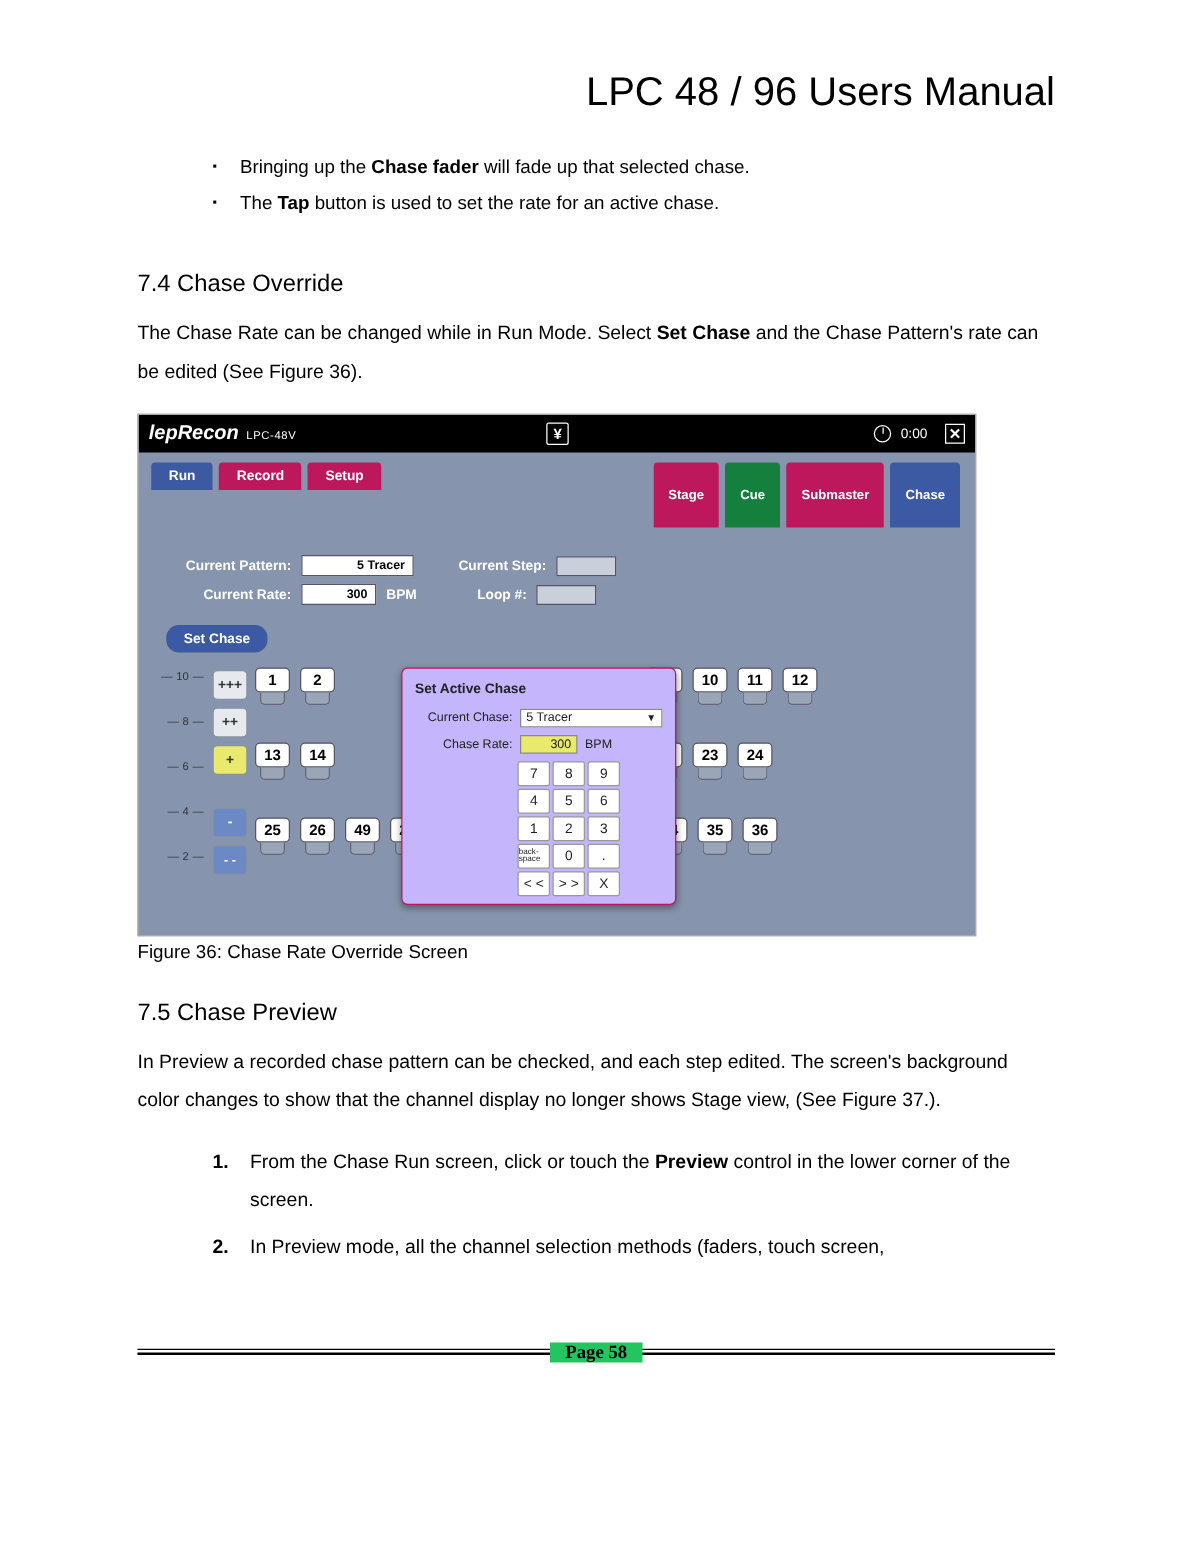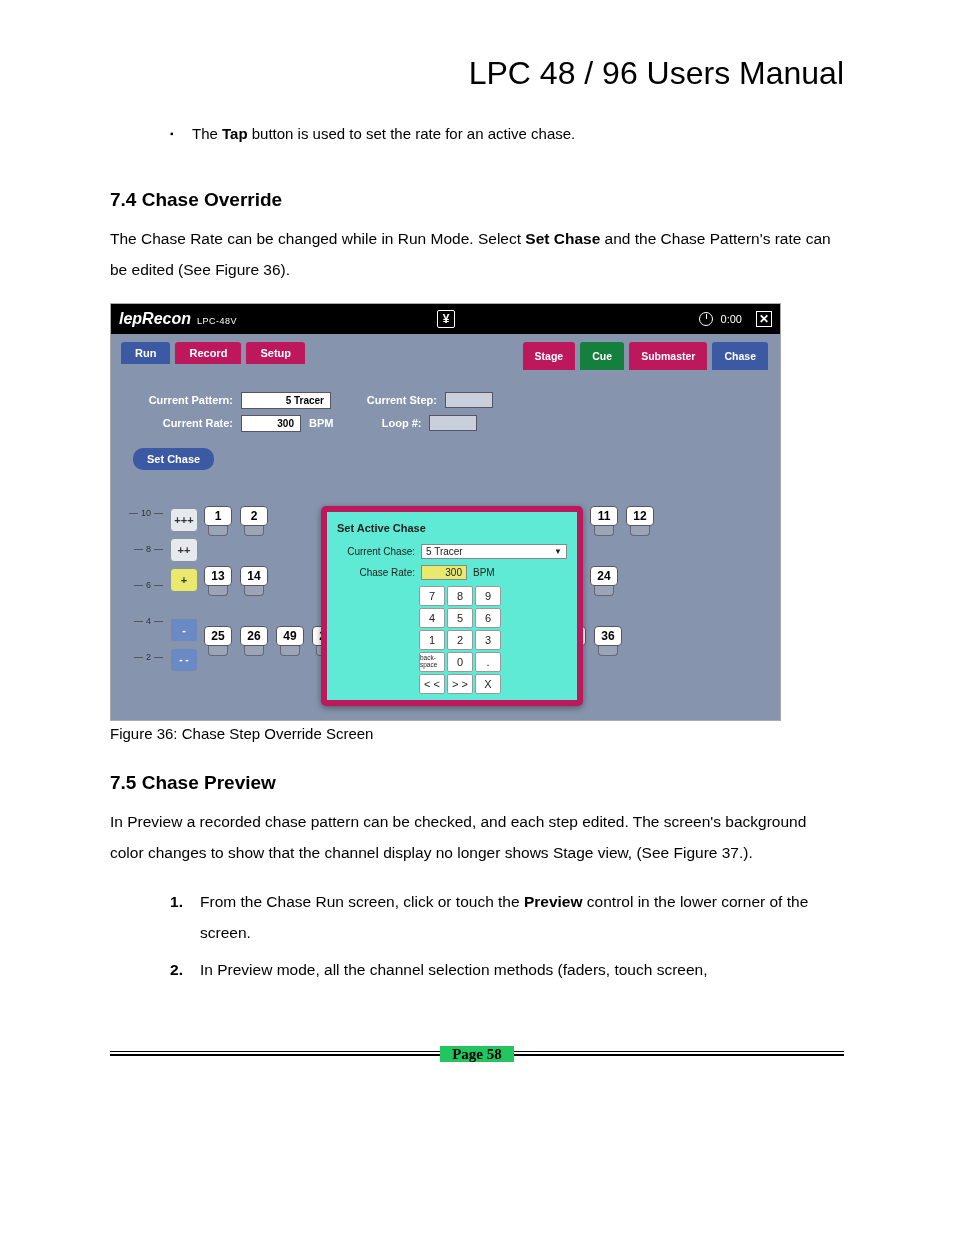--- a/index.html
+++ b/index.html
@@ -30,21 +30,21 @@
   }
   ul.blist li::before {
     content: "▪";
     position: absolute;
     left: 0;
     font-size: 10px;
     top: 4px;
   }
   .section-head {
     font-size: 19px;
-    font-weight: bold;
+    font-weight: normal;
     margin-bottom: 12px;
     margin-top: 30px;
   }
   .para {
     font-size: 15.5px;
     line-height: 2.0;
     margin-bottom: 18px;
   }
   .bold { font-weight: bold; }
   .figure-caption {
@@ -165,21 +165,21 @@
     padding: 5px 14px;
     color:#fff;
     font-weight:bold;
     font-size:11px;
     border-radius: 3px 3px 0 0;
     margin-right: 2px;
   }
   .tab.blue { background:#3b5aa3; }
   .tab.grey { background:#be185d; }
   .tab.lgrey { background:#15803d; color:#fff;}
-  .tab-strip-right .tab { font-size:10.5px; padding:8px 12px;}
+  .tab-strip-right .tab { font-size:10.5px; padding:20px 12px;}
   .status-block {
     margin: 22px 22px 8px 22px;
     color:#fff;
     font-size:11px;
   }
   .status-block .row { display:flex; align-items:center; margin-bottom:6px; gap:8px;}
   .status-block .lbl { width:100px; text-align:right; font-weight:bold;}
   .status-block .val-box {
     background:#fff;color:#000;padding:2px 6px;min-width:60px;
     border:1px solid #556;
@@ -253,23 +253,23 @@
     font-weight:bold;font-size:12px;
   }
   .ch .bar {
     width:20px;height:10px;background:#9aa6b8;border:1px solid #667;
     border-top:none;border-radius:0 0 4px 4px;
   }
   
   .dialog {
     position:absolute;
     left:210px; top:202px;
-    width:262px;
-    background:#5eead4;
-    border:6px solid #be185d;
+    width:220px;
+    background:#c4b5fd;
+    border:1px solid #be185d;
     border-radius:5px;
     padding:10px 10px 6px 10px;
     box-shadow:0 2px 6px rgba(0,0,0,0.4);
     z-index:5;
     color:#222;
   }
   .dialog .dtitle { font-weight:bold;font-size:11px;margin-bottom:10px;}
   .dialog .drow { display:flex;align-items:center;gap:6px;margin-bottom:6px;font-size:10px;}
   .dialog .drow .dl { width:78px;text-align:right;}
   .dialog .drow .dv {
@@ -292,20 +292,23 @@
   }
   .dialog .keypad .kw { grid-column:1; font-size:6.5px; line-height:1;}
   .caret { font-size:8px;}
 </style>
 </head>
 <body>
 
 <div class="doc-title">LPC 48 / 96 Users Manual</div>
 
 <ul class="blist">
+  <li>
+    <span>Bringing up the </span><span class="bold">Chase fader</span><span> will fade up that selected chase.</span>
+  </li>
   <li>
     <span>The </span><span class="bold">Tap</span><span> button is used to set the rate for an active chase.</span>
   </li>
 </ul>
 
 <div class="section-head">7.4   Chase Override</div>
 <div class="para">
   <span>The Chase Rate can be changed while in Run Mode. Select </span><span class="bold">Set Chase</span><span> and the Chase Pattern's rate can be edited (See Figure 36).</span>
 </div>
 
@@ -527,21 +530,21 @@
       <div class="k">0</div>
       <div class="k">.</div>
       <div class="k">&lt; &lt;</div>
       <div class="k">&gt; &gt;</div>
       <div class="k">X</div>
     </div>
   </div>
 
 </div>
 
-<div class="figure-caption">Figure 36: Chase Step Override Screen</div>
+<div class="figure-caption">Figure 36: Chase Rate Override Screen</div>
 
 <div class="section-head">7.5   Chase Preview</div>
 <div class="para">In Preview a recorded chase pattern can be checked, and each step edited. The screen's background color changes to show that the channel display no longer shows Stage view, (See Figure 37.).</div>
 
 <ol class="nlist">
   <li>
     <span>From the Chase Run screen, click or touch the </span><span class="bold">Preview</span><span> control in the lower corner of the screen.</span>
   </li>
   <li>
     <span>In Preview mode, all the channel selection methods (faders, touch screen,</span>

